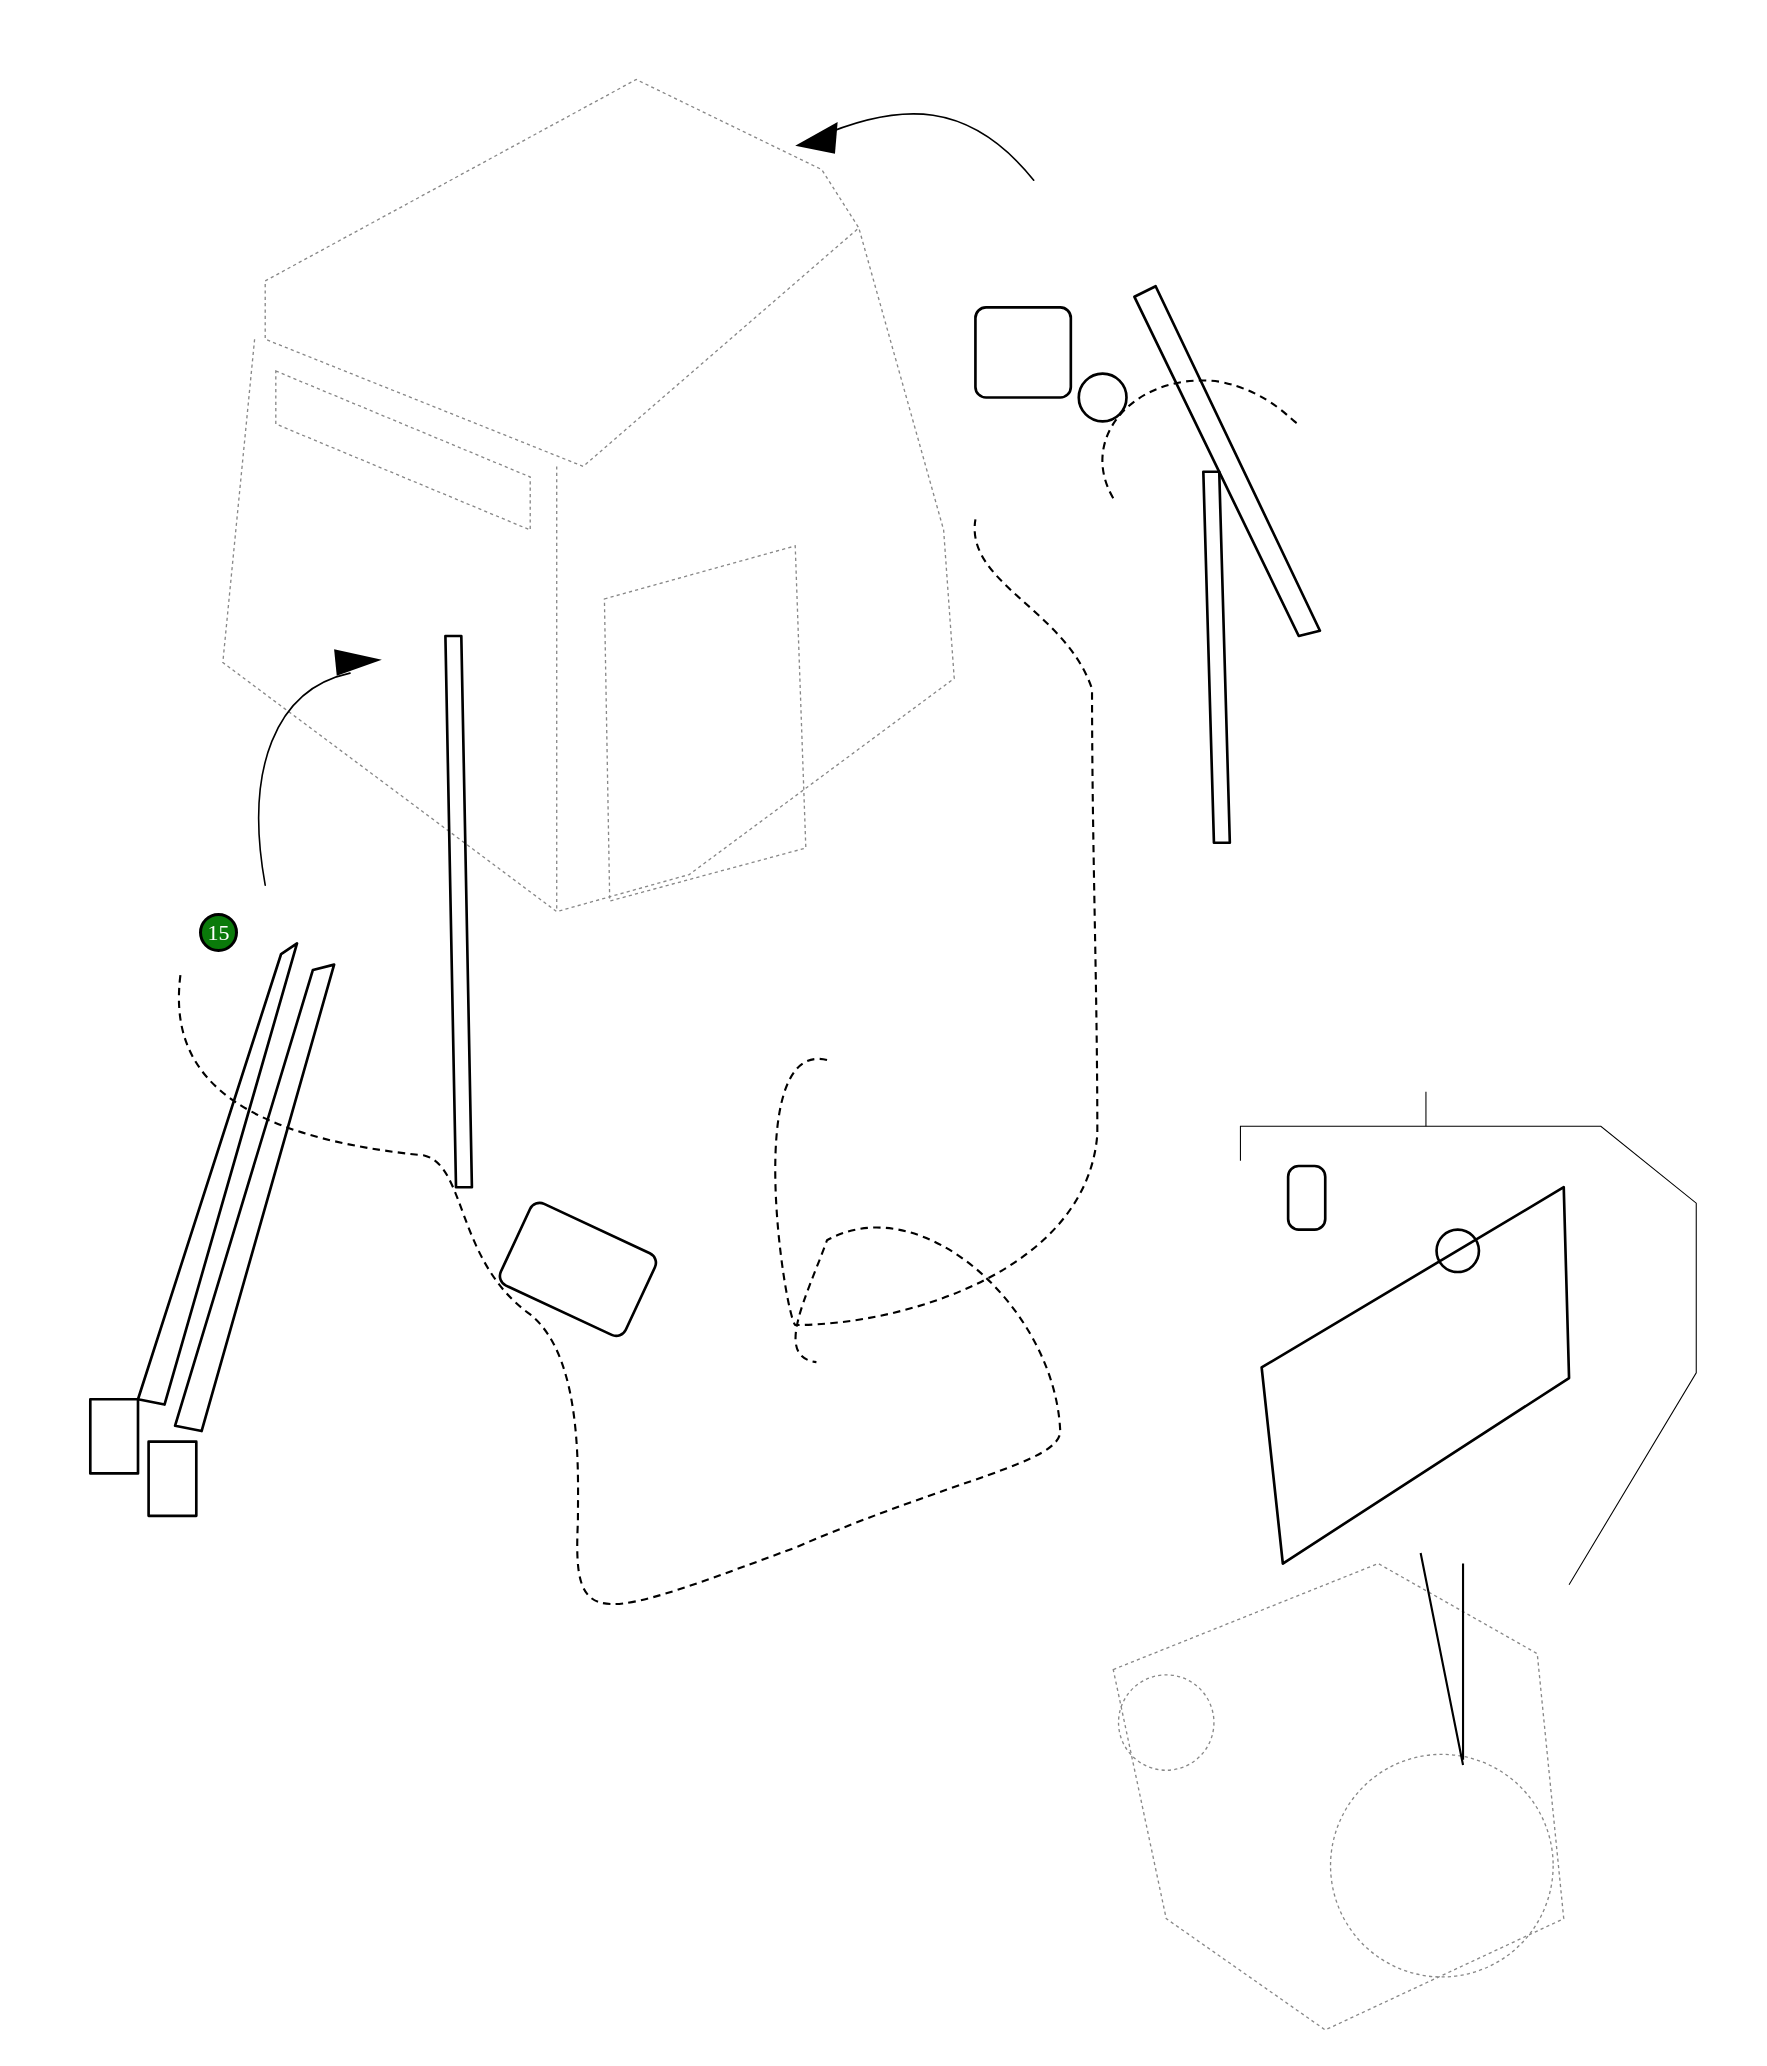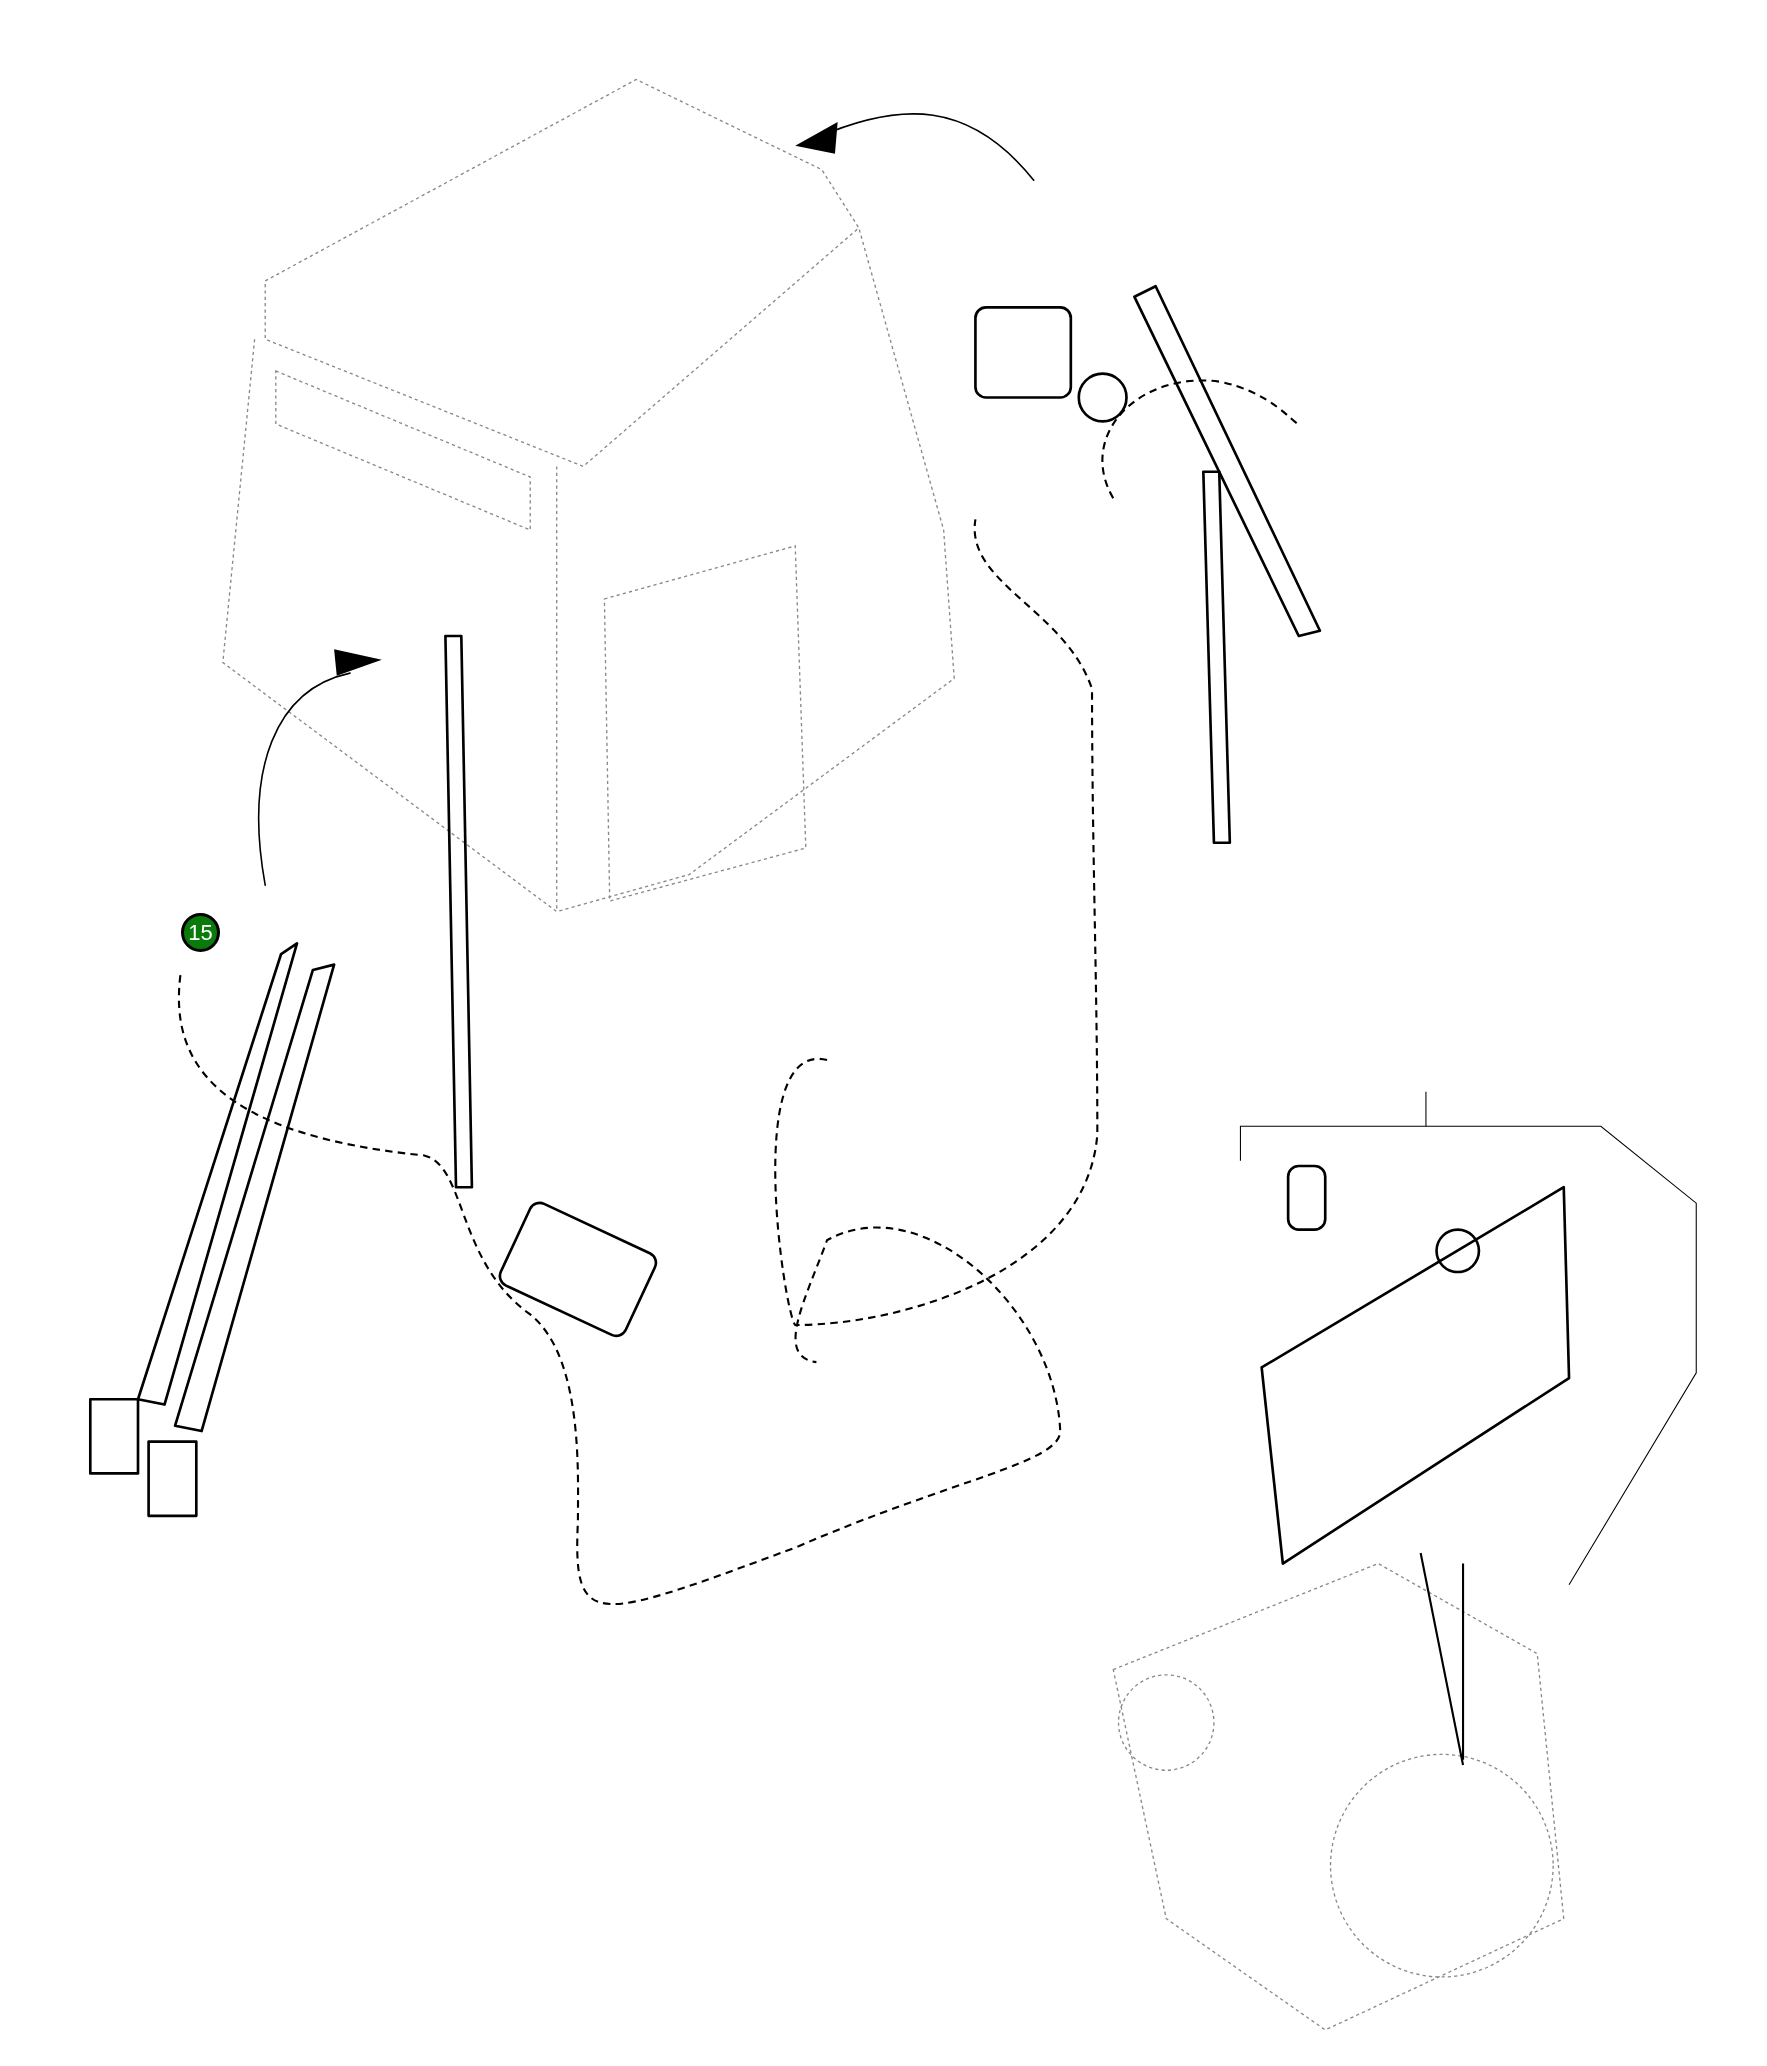--- a/index.html
+++ b/index.html
@@ -61,14 +61,14 @@
 
   <g>
     <path class="ghost" d="M2100 3150 L2600 2950 L2900 3120 L2950 3620 L2500 3830 L2200 3620 Z"></path>
     <circle class="ghost" cx="2720" cy="3520" r="210"></circle>
     <circle class="ghost" cx="2200" cy="3250" r="90"></circle>
   </g>
 
   <path class="thin" d="M2680 2930 L2760 3330 M2760 2950 L2760 3320" style="stroke-width:4"></path>
 </svg>
 
-<div class="callout" style="left:181px;top:913px;">15</div>
+<div class="callout" style="left:199px;top:913px;font-family:Liberation Serif, serif;">15</div>
 
 
 </body></html>

